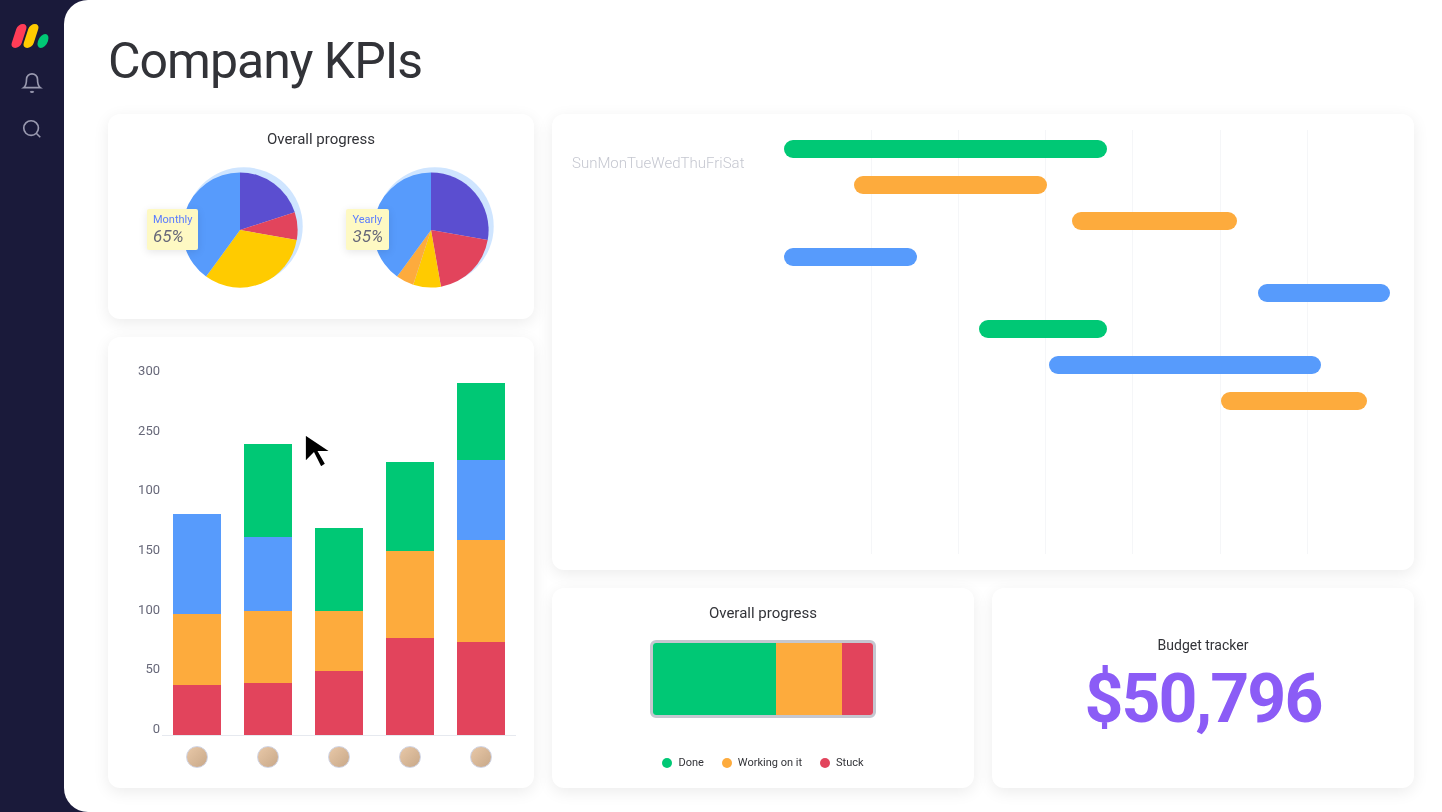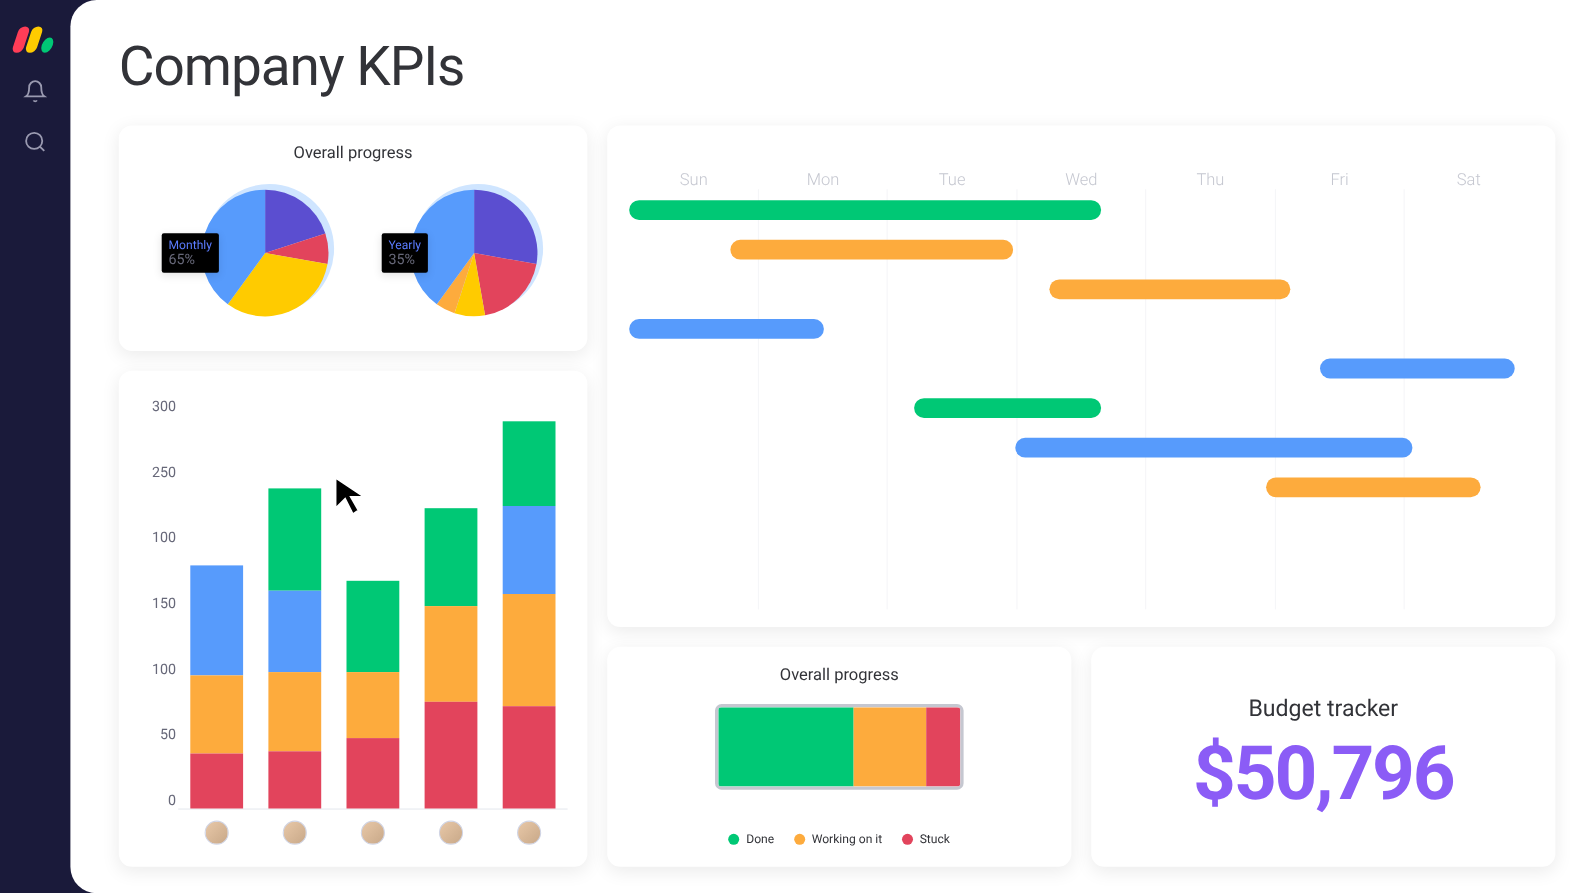--- a/index.html
+++ b/index.html
@@ -86,30 +86,30 @@
   justify-content: space-around;
   align-items: center;
   height: calc(100% - 30px);
 }
 .pie-block {
   display: flex;
   align-items: center;
   gap: 6px;
 }
 .pie-label-box {
-  background: #000000;
+  background: #fef9c3;
   padding: 4px 6px;
   box-shadow: 0 2px 8px rgba(0,0,0,0.1);
   border-radius: 2px;
   position: relative;
   z-index: 2;
   margin-right: -28px;
 }
 .pie-label-title { font-size: 11px; color: #5b7cff; }
-.pie-label-val { font-size: 13px; color: #676879; }
+.pie-label-val { font-size: 17px; color: #676879; font-style: italic; }
 .pie-svg { width: 128px; height: 128px; }
 
 .bar-card {
   grid-column: 1;
   grid-row: 2 / 4;
   display: flex;
   flex-direction: column;
   position: relative;
 }
 .bar-chart {
@@ -165,21 +165,21 @@
 }
 .cursor-icon {
   position: absolute;
   pointer-events: none;
 }
 
 .timeline-card {
   grid-column: 2;
   grid-row: 1 / 3;
   display: flex;
-  flex-direction: column;
+  flex-direction: row;
   padding: 16px 0;
 }
 .timeline-header {
   display: flex;
   padding: 0 20px;
   margin-top: 24px;
 }
 .day-label {
   flex: 1;
   text-align: center;
@@ -421,19 +421,19 @@
               <div class="legend-dot" style="background: rgb(253, 171, 61);"></div>
               <span>Working on it</span>
             </div>
             <div class="legend-item">
               <div class="legend-dot" style="background: rgb(226, 68, 92);"></div>
               <span>Stuck</span>
             </div>
           </div>
       </div>
       <div class="card budget-card">
-        <div class="card-title" style="font-size:21px;margin-bottom:6px">Budget tracker</div>
+        <div class="card-title" style="font-size:14px;margin-bottom:6px">Budget tracker</div>
         <div class="budget-amount" style="color:#8b5cf6">$50,796</div>
       </div>
     </div>
 
   </div>
 </div>
 
 </body></html>

